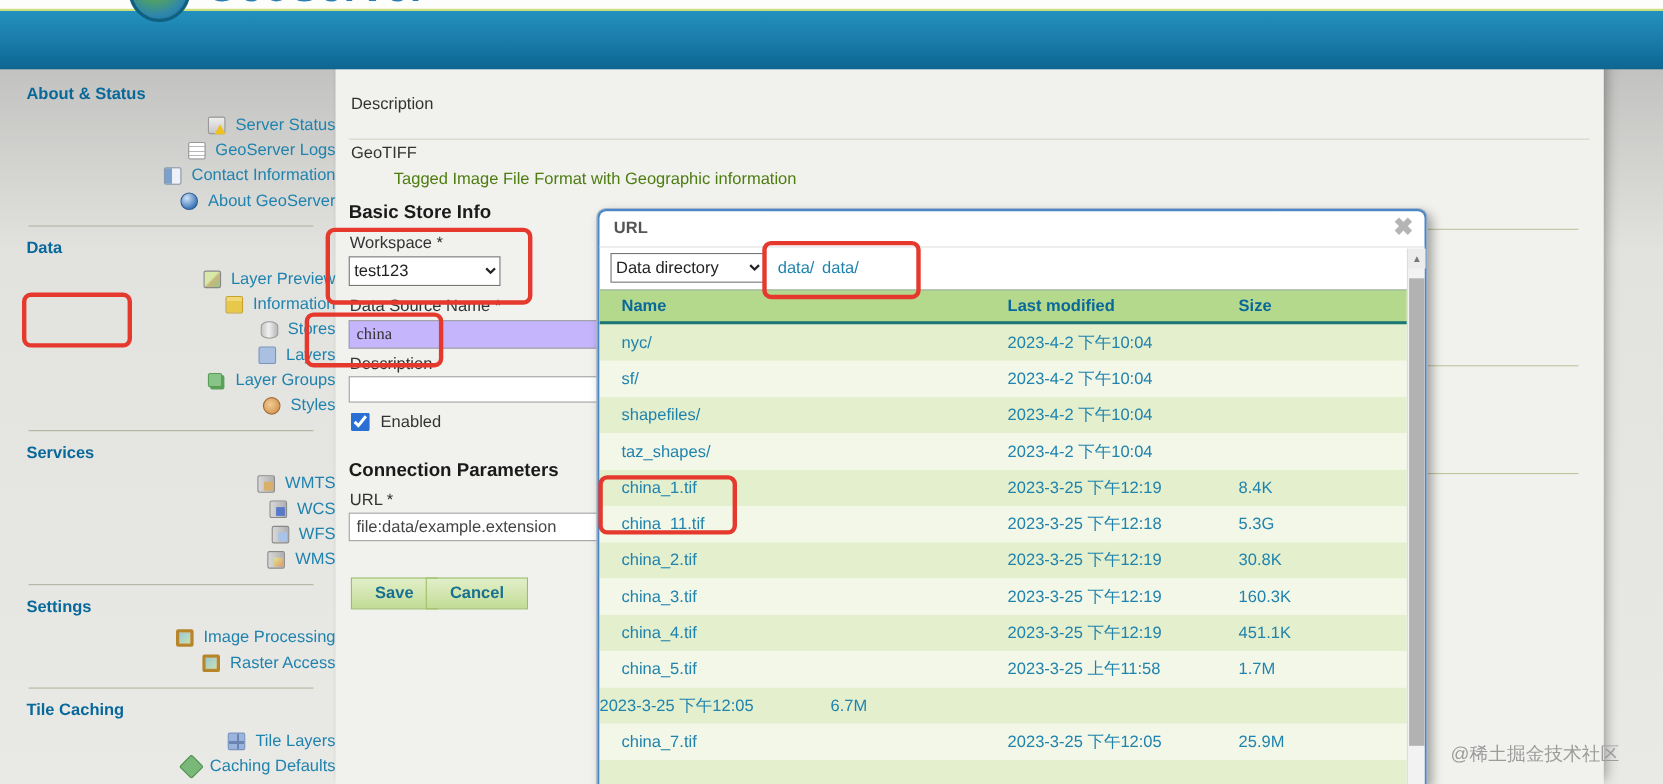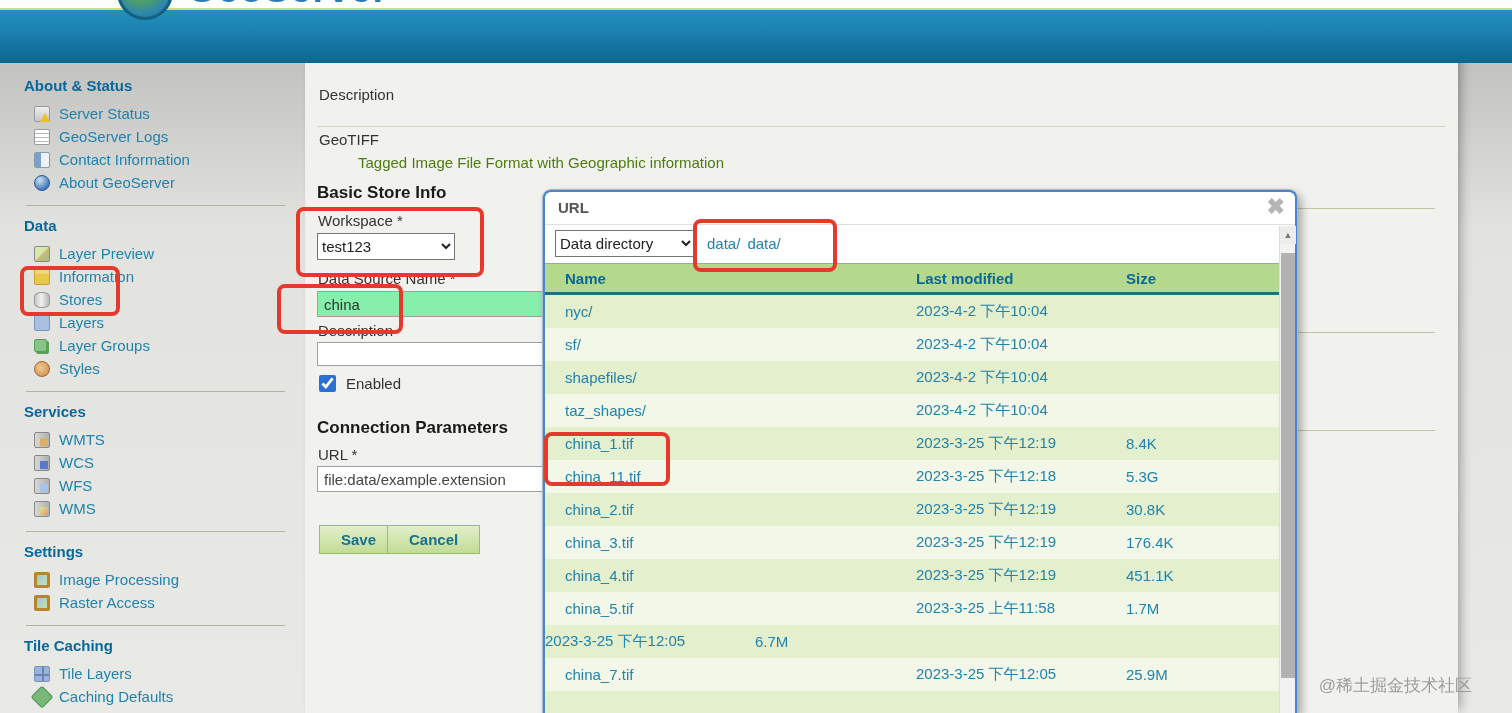--- a/index.html
+++ b/index.html
@@ -18,21 +18,21 @@
   .logo-area { position:absolute; left:105px; top:0; z-index:6; }
   .logo-globe {
     position:absolute; left:12px; top:-36px; width:56px; height:56px; border-radius:50%;
     background:radial-gradient(circle at 42% 32%, #8cc86e, #4e9f69 40%, #2e86ad 70%, #1a6d91 100%);
     border:3px solid #10607f;
   }
   .logo-text { position:absolute; left:82px; top:-32px; font-size:38px; font-weight:bold; color:#2b7cb0; letter-spacing:1px; white-space:nowrap; }
   
   .sidebar { position:absolute; left:0; top:63px; width:305px; height:650px; padding:12px 0 0 24px; z-index:3; overflow:hidden; }
   .side-heading { font-size:15px; font-weight:bold; color:#09689a; margin:2px 0 8px 0; }
-  .side-item { display:flex; align-items:center; height:23px; padding-left:10px; cursor:pointer; }
+  .side-item { display:flex; align-items:center; height:23px; padding-left:10px; cursor:pointer;justify-content:flex-end; }
   .side-item .label { font-size:15px; color:#2083ad; margin-left:9px; white-space:nowrap; }
   .side-divider { border-top:1px solid #b3b3a1; margin:11px 20px 11px 2px; }
   .nav-icon { width:16px; height:16px; flex:0 0 16px; border-radius:2px; position:relative; }
   .i-server-status-icon { background:linear-gradient(180deg,#eee,#c8c8c8); border:1px solid #999; }
   .i-server-status-icon::after { content:""; position:absolute; right:-1px; bottom:-1px; width:0; height:0;
     border-left:5px solid transparent; border-right:5px solid transparent; border-bottom:9px solid #f0c020; }
   .i-geoserver-logs-icon { background:repeating-linear-gradient(180deg,#fff 0 3px,#b8b8b8 3px 4px); border:1px solid #999; }
   .i-contact-information-icon { background:linear-gradient(90deg,#7aa0cc 0 6px,#eef2f8 6px); border:1px solid #8899aa; }
   .i-about-geoserver-icon { border-radius:50%; background:radial-gradient(circle at 35% 30%, #cfe2f5, #3a74b8 75%); border:1px solid #2a5a94; }
   .i-layer-preview-icon { background:linear-gradient(135deg,#d8e8a8 0 45%,#c8b878 55%,#9cc488); border:1px solid #888; }
@@ -63,21 +63,21 @@
   .page-title { left:12px; top:12px; font-size:29px; color:#2083ad; font-weight:500; }
   .desc-label { left:14px; top:66px; font-size:15px; color:#333; }
   .hr1 { left:12px; top:106px; width:1128px; border-top:1px solid #d4d6c2; }
   .faint-line { border-top:1px solid #c2c4a0; z-index:1; }
   .format-name { left:14px; top:111px; font-size:15px; color:#333; }
   .format-desc { left:14px; top:134px; font-size:15px; color:#4d7c0f;margin-left:39px; }
   .section-heading { font-size:17px; font-weight:bold; color:#1a1a1a; }
   .field-label { font-size:15px; color:#333; }
   .txt-input { border:1px solid #a0a0a0; background:#fff; font-size:15px; color:#333; padding:2px 6px; font-family:"Liberation Sans",sans-serif; }
   .sel { border:1px solid #767676; background:#fff; font-size:15px; color:#222; font-family:"Liberation Sans",sans-serif; }
-  .name-input { background:#86efac; }
+  .name-input { background:#c4b5fd;font-family:Liberation Serif, serif; }
   .enabled-row { display:flex; align-items:center; gap:10px; }
   .enabled-row input { width:17px; height:17px; accent-color:#2a6fd4; }
   .btn {
     display:inline-block; padding:5px 21px; font-size:15px; font-weight:bold; color:#17708f;
     background:linear-gradient(180deg,#e2efc9,#c2dc96); border:1px solid #9bbf68; border-radius:0; cursor:pointer;
   }
   
   .modal {
     position:absolute; left:543px; top:190px; width:754px; height:523px; z-index:10;
     background:#fff; border:2px solid #4c86c6; border-bottom:none; border-radius:8px 8px 0 0;
@@ -289,21 +289,21 @@
             <span class="col-size">5.3G</span>
           </div>
           <div class="ft-row odd">
             <span class="col-name"><a>china_2.tif</a></span>
             <span class="col-date">2023-3-25 下午12:19</span>
             <span class="col-size">30.8K</span>
           </div>
           <div class="ft-row even">
             <span class="col-name"><a>china_3.tif</a></span>
             <span class="col-date">2023-3-25 下午12:19</span>
-            <span class="col-size">176.4K</span>
+            <span class="col-size">160.3K</span>
           </div>
           <div class="ft-row odd">
             <span class="col-name"><a>china_4.tif</a></span>
             <span class="col-date">2023-3-25 下午12:19</span>
             <span class="col-size">451.1K</span>
           </div>
           <div class="ft-row even">
             <span class="col-name"><a>china_5.tif</a></span>
             <span class="col-date">2023-3-25 上午11:58</span>
             <span class="col-size">1.7M</span>

